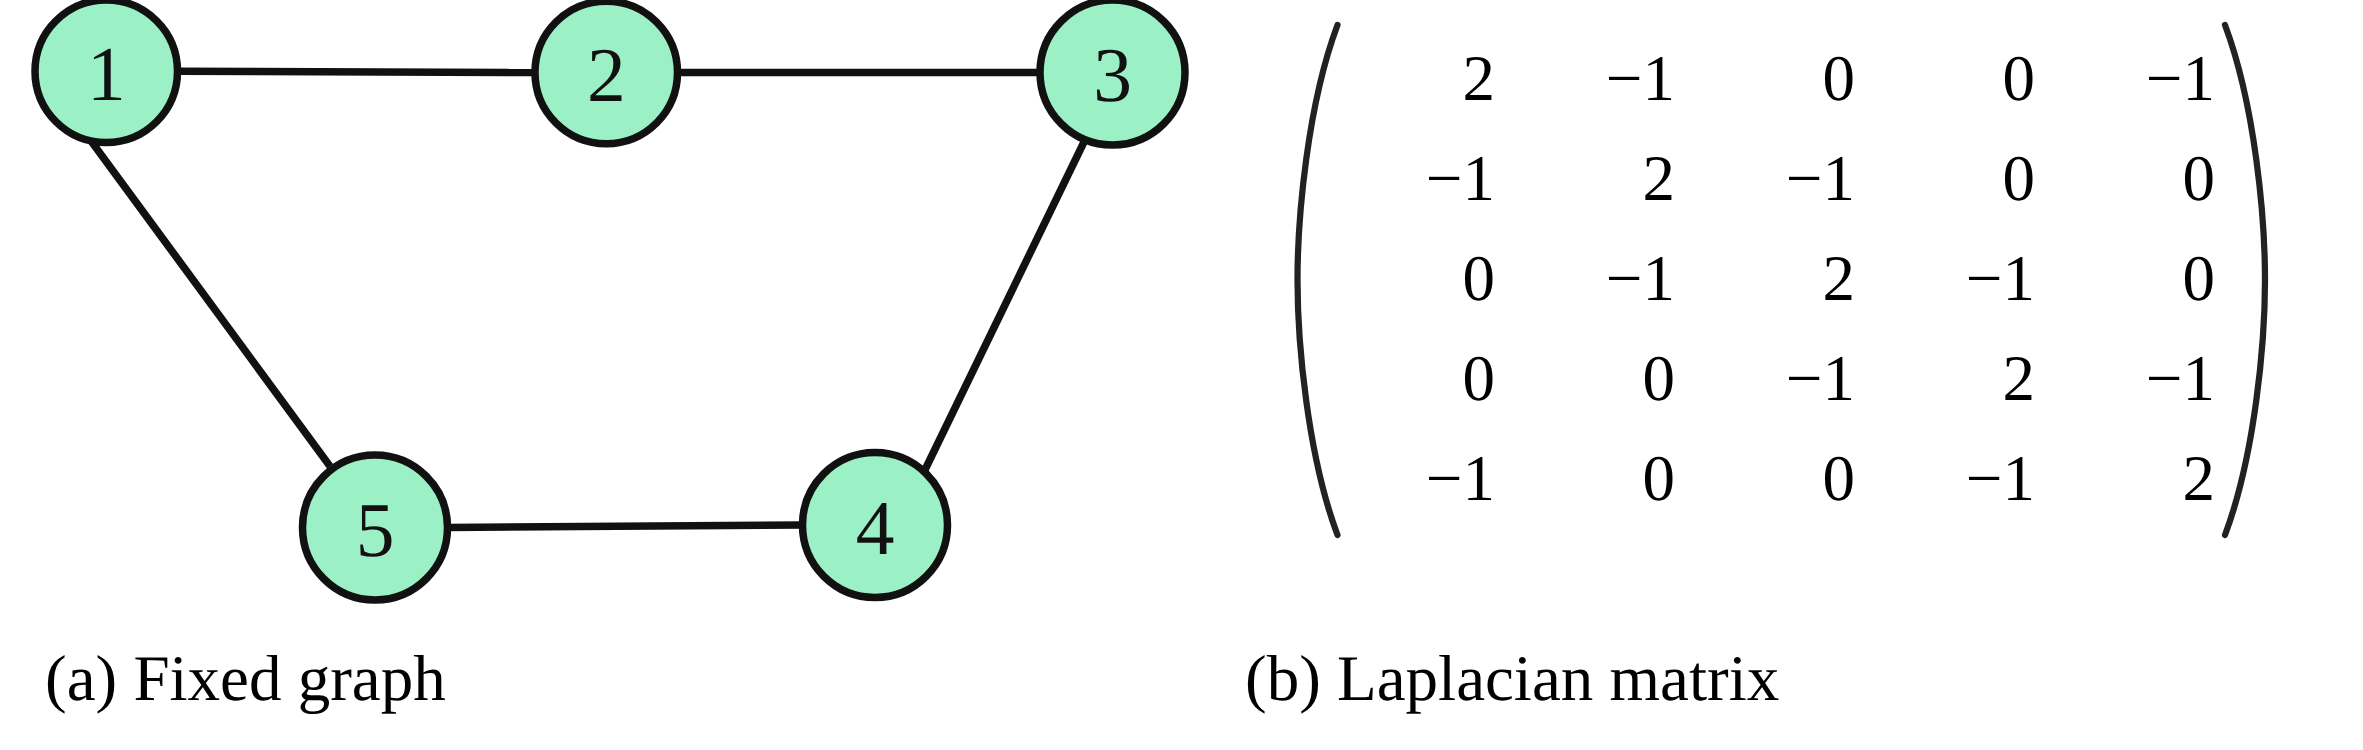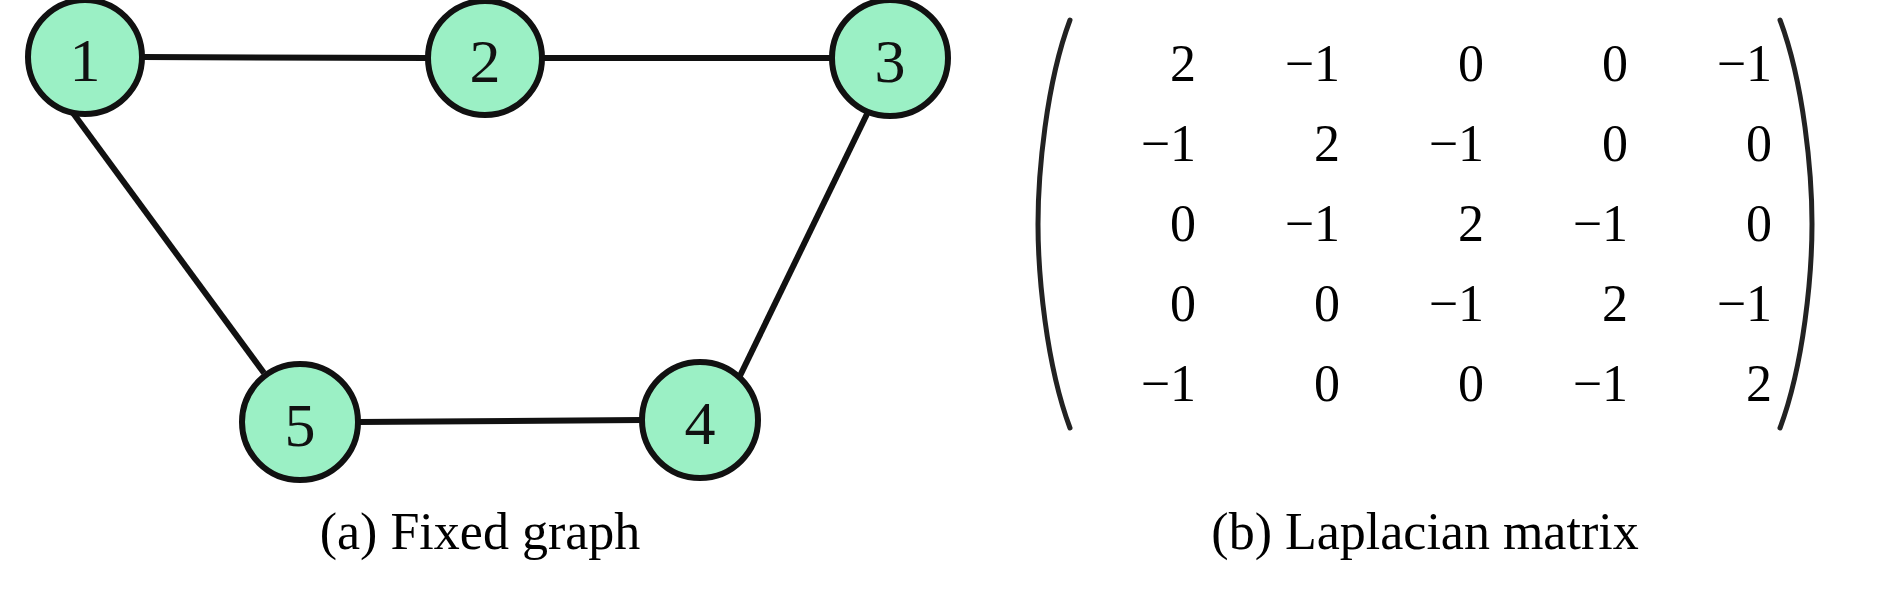--- a/index.html
+++ b/index.html
@@ -81,27 +81,27 @@
     color: #000000;
     white-space: nowrap;
   }
   #matrix-table td.pad-right {
     padding-right: 26px;
   }
 
   
   .caption {
     position: absolute;
-    top: 505px;
+    top: 517px;
     font-family: "Liberation Serif", "DejaVu Serif", serif;
     font-size: 52px;
     line-height: 1.05;
     color: #000000;
-    text-align: center;
     white-space: nowrap;
+    padding-left: 36px;
   }
   #caption-a {
     left: 0;
     width: 960px;
   }
   #caption-b {
     left: 960px;
     width: 930px;
   }
 </style>

